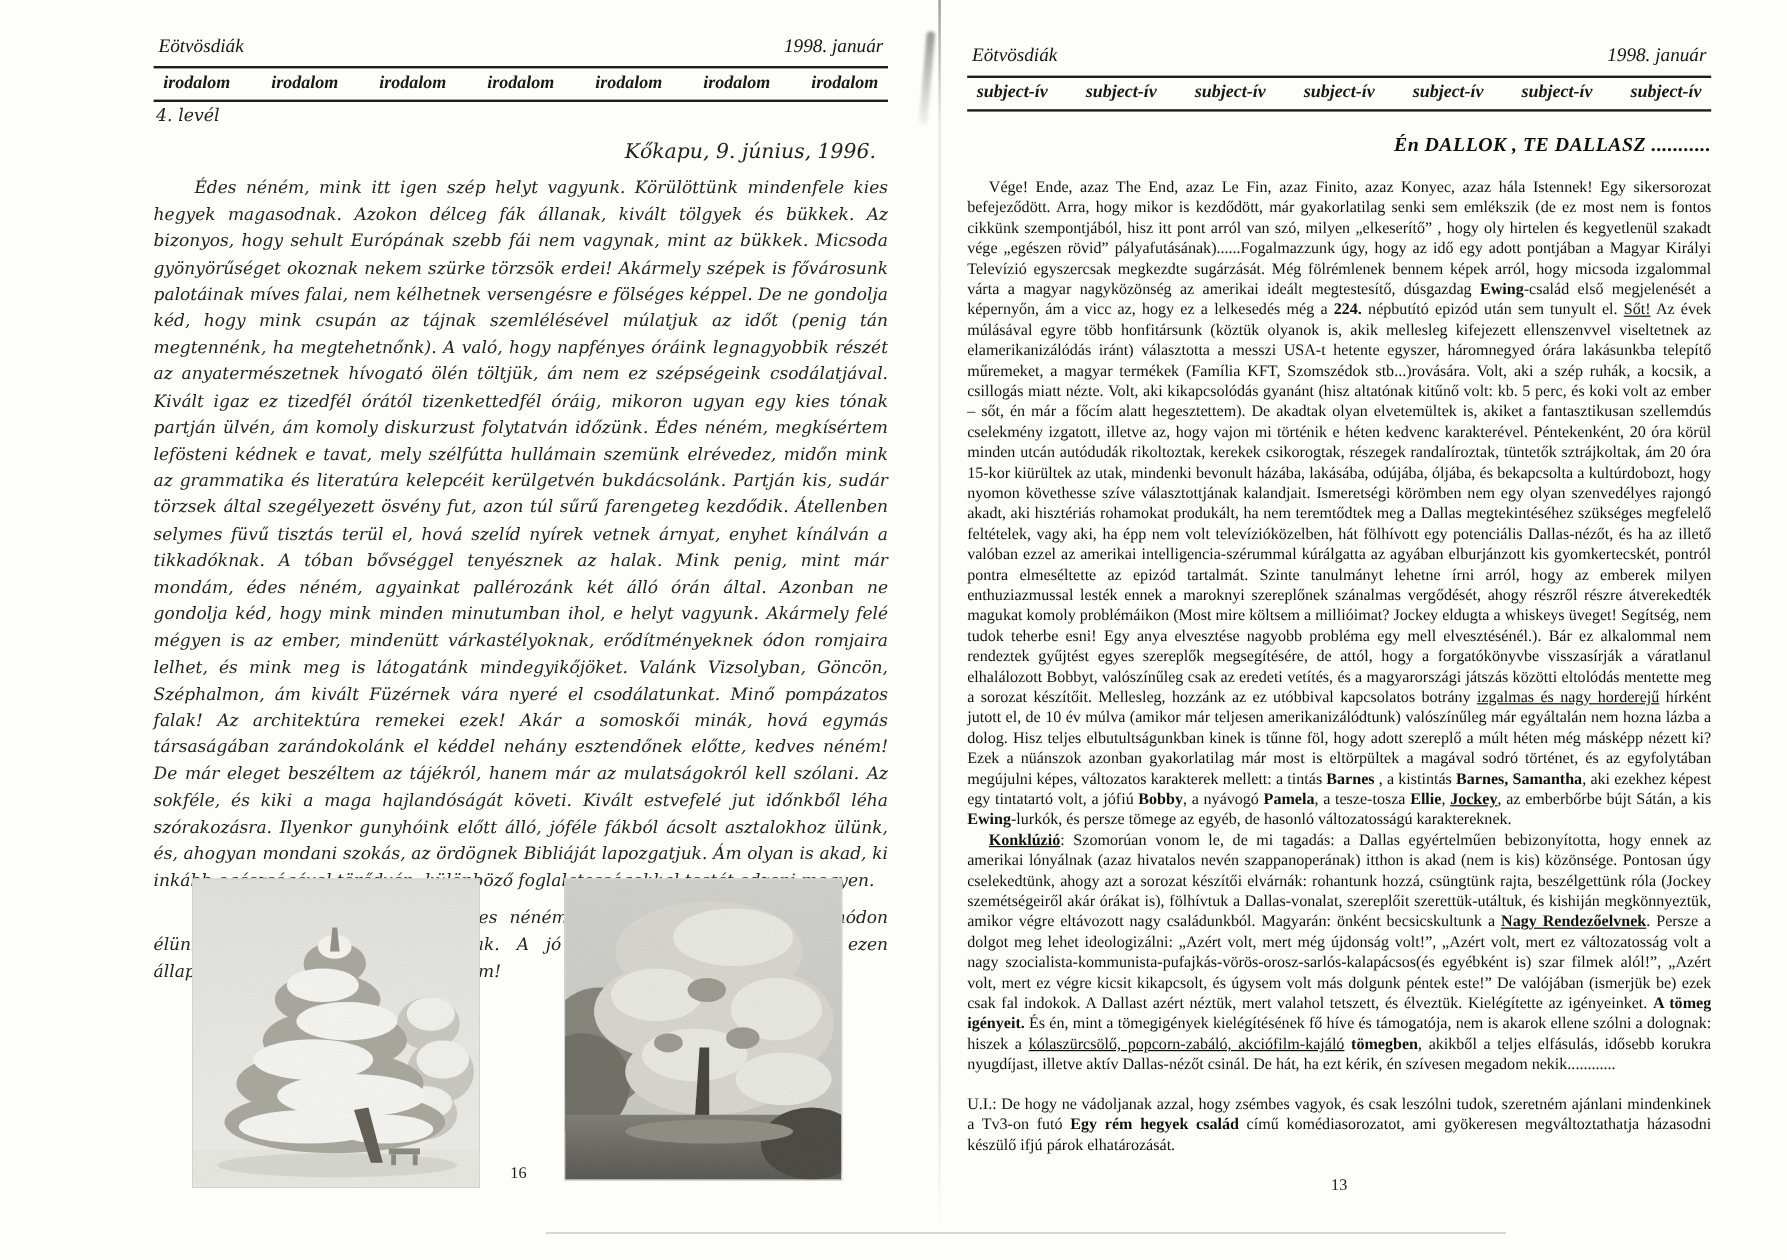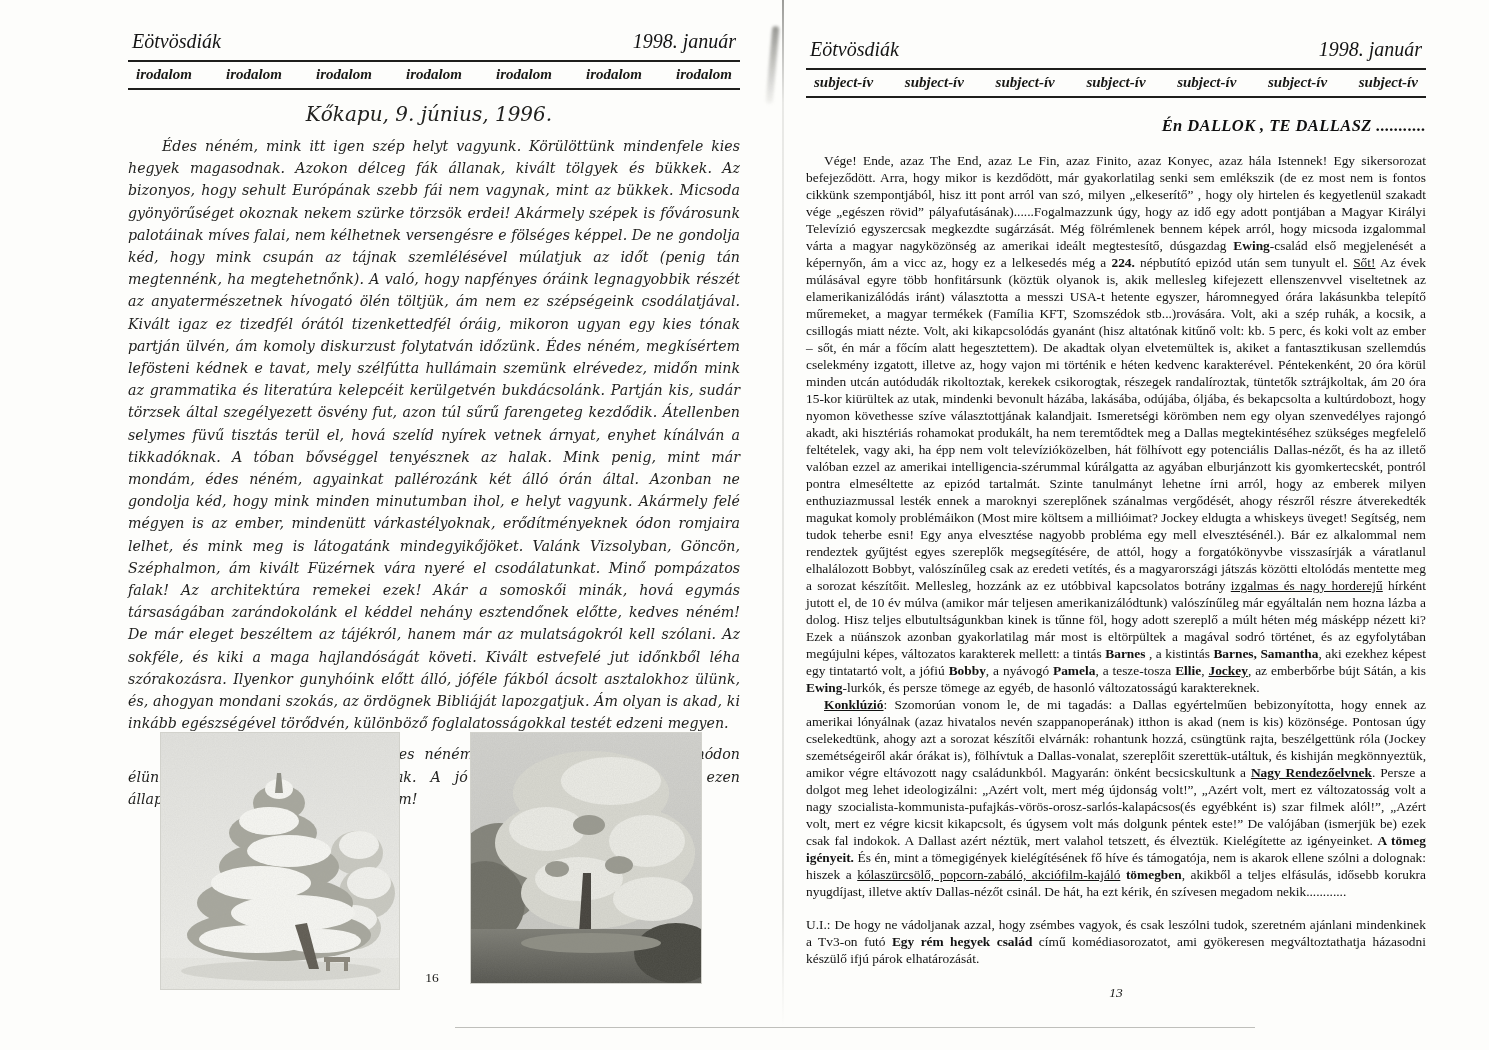--- a/index.html
+++ b/index.html
@@ -7,52 +7,52 @@
     position:relative;width:1489px;height:1050px;overflow:hidden;
     background:#fdfdfb;color:#141414;
     font-family:"Liberation Serif","DejaVu Serif",serif;
   }
   .page{position:absolute;top:30px;}
   .left-page{left:128px;width:612px;}
   .right-page{left:806px;top:38px;width:620px;}
 
   
   .page-header{display:flex;justify-content:space-between;align-items:flex-end;
-    font-style:italic;font-size:20px;padding:0 4px;}
+    font-style:italic;font-size:16px;padding:0 4px;}
   .band{border-top:2.5px solid #1e1e1c;border-bottom:2.5px solid #1e1e1c;
     margin-top:7px;display:flex;justify-content:space-between;
     padding:4px 8px 5px;}
   .band span{font-weight:bold;font-style:italic;font-size:15px;color:#181816;}
 
   
   .script{font-family:"DejaVu Serif","Liberation Serif",serif;font-style:italic;color:#222220;}
   .script-title{font-size:18px;text-align:center;font-weight:normal;margin:16px 0 2px;}
   .letter-no{font-size:14.5px;margin:4px 0 0 2px;}
-  .dateline{font-size:20px;text-align:center;margin:12px 10px 0 0;}
+  .dateline{font-size:17px;text-align:right;margin:12px 10px 0 0;}
   .letter-par{font-size:14.2px;line-height:22.2px;text-align:justify;
     text-indent:34px;margin:9px 0 0;}
   .photos{position:absolute;left:0;top:700px;width:612px;height:270px;}
   .photo{position:absolute;border:1px solid #d2d2cc;background:#e8e8e4;}
   .photo1{left:32px;top:2px;width:238px;height:256px;}
   .photo2{left:342px;top:2px;width:230px;height:250px;}
   .pagenum-left{position:absolute;left:278px;top:240px;width:52px;text-align:center;
     font-size:13.5px;color:#1a1a18;}
 
   
   .article-title{font-size:16.5px;font-weight:bold;font-style:italic;text-align:right;
     margin:18px 0 16px;letter-spacing:.4px;color:#101010;}
   .rp{font-size:13.4px;line-height:17px;text-align:justify;margin:0;color:#121212;}
   .rp.indent{text-indent:18px;}
   .rp.ui{margin-top:16px;}
   .rp .b{font-weight:bold;}
   .rp .i{}
   .rp .u{text-decoration:underline;}
   .signature{text-align:right;font-weight:bold;font-style:italic;font-size:14.5px;
     margin-top:30px;padding-right:2px;color:#101010;}
-  .pagenum-right{text-align:center;font-size:13.5px;margin-top:18px;color:#1a1a18;font-style:italic;}
+  .pagenum-right{text-align:center;font-size:13.5px;margin-top:18px;color:#1a1a18;}
 
   
   .gutter-line{position:absolute;left:782px;top:0;width:2px;height:1026px;
     background:linear-gradient(to bottom,rgba(60,60,55,.5),rgba(120,120,112,.15) 10%,
       rgba(135,135,128,.22) 88%,rgba(135,135,128,0));}
   .gutter-smudge{position:absolute;left:769px;top:26px;width:7px;height:78px;
     background:linear-gradient(to bottom,rgba(70,70,64,.55),rgba(120,120,110,.08));
     transform:rotate(5deg);border-radius:4px;filter:blur(1.4px);}
   .fold-line{position:absolute;left:455px;top:1027px;width:800px;height:1px;
     background:rgba(115,115,108,.45);}
@@ -69,20 +69,21 @@
     </div>
     <div class="band">
       <span>irodalom</span>
       <span>irodalom</span>
       <span>irodalom</span>
       <span>irodalom</span>
       <span>irodalom</span>
       <span>irodalom</span>
       <span>irodalom</span>
     </div>
+    <div class="script letter-no">4. levél</div>
     <div class="script dateline">Kőkapu, 9. június, 1996.</div>
     <p class="script letter-par">Édes néném, mink itt igen szép helyt vagyunk. Körülöttünk mindenfele kies hegyek magasodnak. Azokon délceg fák állanak, kivált tölgyek és bükkek. Az bizonyos, hogy sehult Európának szebb fái nem vagynak, mint az bükkek. Micsoda gyönyörűséget okoznak nekem szürke törzsök erdei! Akármely szépek is fővárosunk palotáinak míves falai, nem kélhetnek versengésre e fölséges képpel. De ne gondolja kéd, hogy mink csupán az tájnak szemlélésével múlatjuk az időt (penig tán megtennénk, ha megtehetnőnk). A való, hogy napfényes óráink legnagyobbik részét az anyatermészetnek hívogató ölén töltjük, ám nem ez szépségeink csodálatjával. Kivált igaz ez tizedfél órától tizenkettedfél óráig, mikoron ugyan egy kies tónak partján ülvén, ám komoly diskurzust folytatván időzünk. Édes néném, megkísértem lefösteni kédnek e tavat, mely szélfútta hullámain szemünk elrévedez, midőn mink az grammatika és literatúra kelepcéit kerülgetvén bukdácsolánk. Partján kis, sudár törzsek által szegélyezett ösvény fut, azon túl sűrű farengeteg kezdődik. Átellenben selymes füvű tisztás terül el, hová szelíd nyírek vetnek árnyat, enyhet kínálván a tikkadóknak. A tóban bővséggel tenyésznek az halak. Mink penig, mint már mondám, édes néném, agyainkat pallérozánk két álló órán által. Azonban ne gondolja kéd, hogy mink minden minutumban ihol, e helyt vagyunk. Akármely felé mégyen is az ember, mindenütt várkastélyoknak, erődítményeknek ódon romjaira lelhet, és mink meg is látogatánk mindegyikőjöket. Valánk Vizsolyban, Göncön, Széphalmon, ám kivált Füzérnek vára nyeré el csodálatunkat. Minő pompázatos falak! Az architektúra remekei ezek! Akár a somoskői minák, hová egymás társaságában zarándokolánk el kéddel nehány esztendőnek előtte, kedves néném! De már eleget beszéltem az tájékról, hanem már az mulatságokról kell szólani. Az sokféle, és kiki a maga hajlandóságát követi. Kivált estvefelé jut időnkből léha szórakozásra. Ilyenkor gunyhóink előtt álló, jóféle fákból ácsolt asztalokhoz ülünk, és, ahogyan mondani szokás, az ördögnek Bibliáját lapozgatjuk. Ám olyan is akad, ki inkább egészségével törődvén, különböző foglalatosságokkal testét edzeni megyen.</p>
     <p class="script letter-par">Mindezekből megláthatja, kedves néném, hogy mink itten micsoda módon élünk, micsoda szokásaink vagynak. A jó Isten tartson meg minket ezen állapotunkban, és kédet is, édes néném!</p>
 
     <div class="photos">
 
       <svg class="photo photo1" viewBox="0 0 238 256" preserveAspectRatio="none" xmlns="http://www.w3.org/2000/svg">
         <defs>
           <linearGradient id="sky1" x1="0" y1="0" x2="0" y2="1">
             <stop offset="0" stop-color="#e2e2de"></stop>

